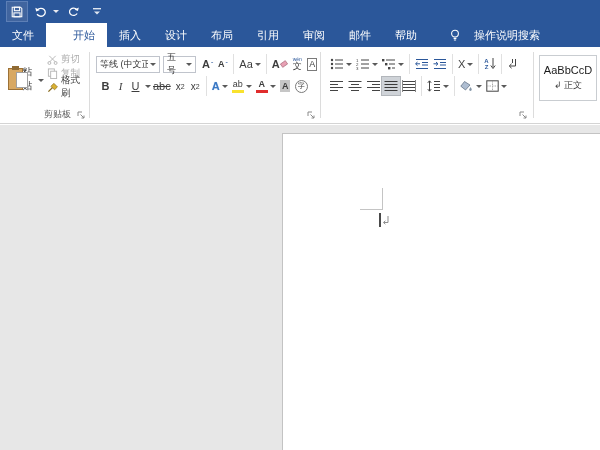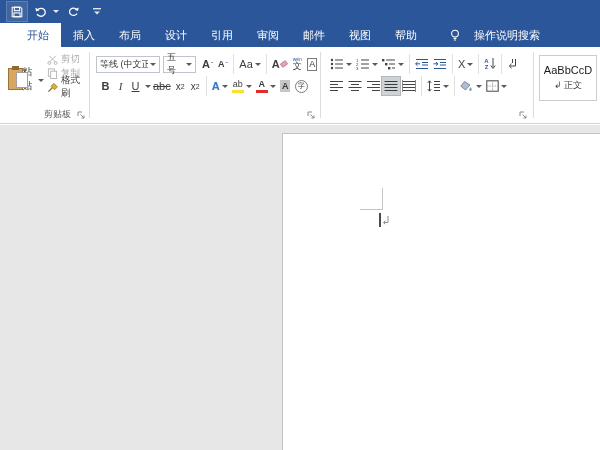--- a/index.html
+++ b/index.html
@@ -134,28 +134,28 @@
           <svg width="10" height="9" viewBox="0 0 10 9">
             <rect x="1" y="1" width="8" height="1.4" fill="#dfe6f0"></rect>
             <path d="M2 4.5 l3 3 3-3 z" fill="#dfe6f0"></path>
           </svg>
         </span>
       </span>
     </div>
   </div>
 
   <div class="tabbar">
+    <span class="tab">文件</span>
     <span class="tab active">开始</span>
     <span class="tab">插入</span>
+    <span class="tab">设计</span>
     <span class="tab">布局</span>
-    <span class="tab">设计</span>
     <span class="tab">引用</span>
     <span class="tab">审阅</span>
     <span class="tab">邮件</span>
-    <span class="tab">视图</span>
     <span class="tab">帮助</span>
     <span class="assistant">
       <span>
         <svg width="12" height="13" viewBox="0 0 12 13">
           <circle cx="6" cy="4.6" r="3.4" fill="none" stroke="#fff" stroke-width="1.1"></circle>
           <path d="M4.6 9.4 h2.8 M4.9 11 h2.2" stroke="#fff" stroke-width="1.1" fill="none"></path>
         </svg>
       </span>
       <span>操作说明搜索</span>
     </span>

